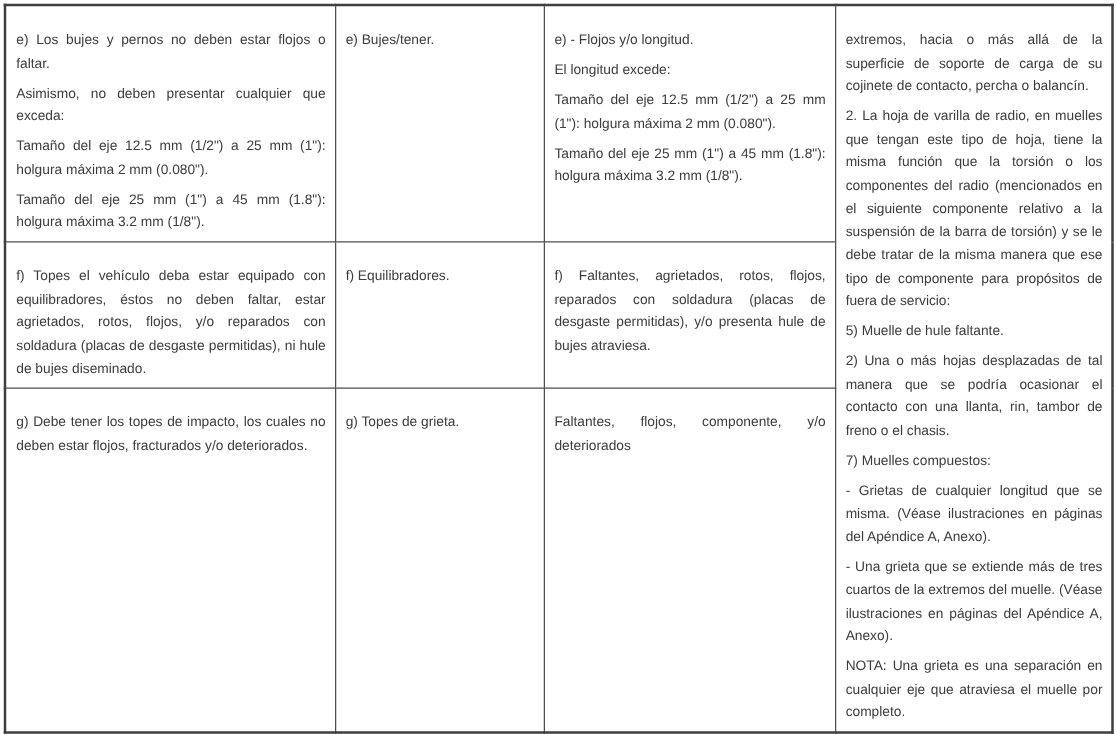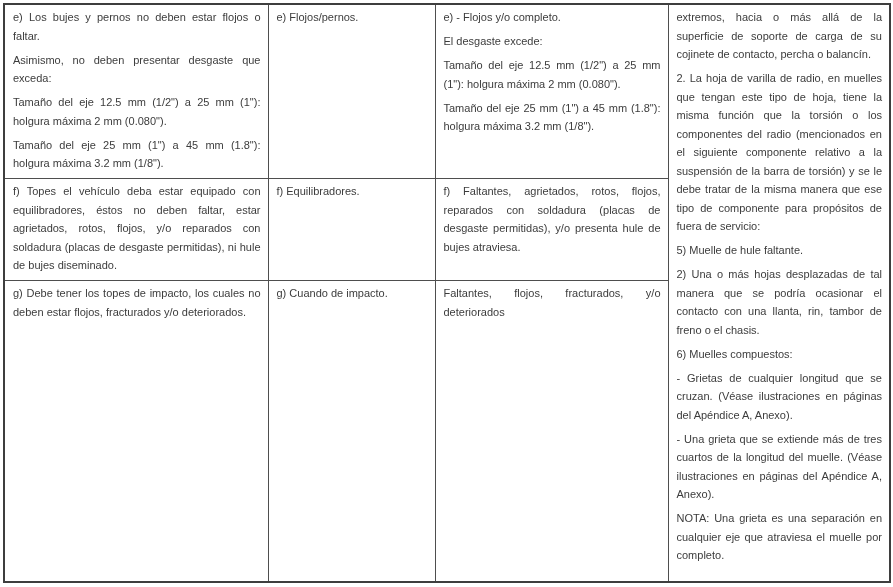--- a/index.html
+++ b/index.html
@@ -24,21 +24,21 @@
   table.grid {
     border-collapse: collapse;
     table-layout: fixed;
     width: 886px;
     height: 580px;
     border: 2px solid #3e3e3e;
   }
   table.grid td {
     border: 1px solid #4e4e4e;
     vertical-align: top;
-    padding: 3px 7px 0 8px;
+    padding: 18px 7px 0 8px;
     overflow: hidden;
   }
   col.c1 { width: 264px; }
   col.c2 { width: 167px; }
   col.c3 { width: 233px; }
   col.c4 { width: 222px; }
   tr.row-e td { height: 132px; }
   tr.row-f td { height: 96px; }
   p.cell-p {
     margin: 0 0 5.5px 0;
@@ -58,61 +58,61 @@
     <colgroup>
       <col class="c1">
       <col class="c2">
       <col class="c3">
       <col class="c4">
     </colgroup>
     <tbody>
       <tr class="row-e">
         <td class="just">
           <p class="cell-p">e) Los bujes y pernos no deben estar flojos o faltar.</p>
-          <p class="cell-p">Asimismo, no deben presentar desgaste que exceda:</p>
+          <p class="cell-p">Asimismo, no deben presentar cualquier que exceda:</p>
           <p class="cell-p">Tamaño del eje 12.5 mm (1/2") a 25 mm (1"): holgura máxima 2 mm (0.080").</p>
           <p class="cell-p">Tamaño del eje 25 mm (1") a 45 mm (1.8"): holgura máxima 3.2 mm (1/8").</p>
         </td>
         <td>
-          <p class="cell-p">e) Flojos/pernos.</p>
+          <p class="cell-p">e) Bujes/tener.</p>
         </td>
         <td class="just">
-          <p class="cell-p">e) - Flojos y/o completo.</p>
-          <p class="cell-p">El desgaste excede:</p>
+          <p class="cell-p">e) - Flojos y/o longitud.</p>
+          <p class="cell-p">El longitud excede:</p>
           <p class="cell-p">Tamaño del eje 12.5 mm (1/2") a 25 mm (1"): holgura máxima 2 mm (0.080").</p>
           <p class="cell-p">Tamaño del eje 25 mm (1") a 45 mm (1.8"): holgura máxima 3.2 mm (1/8").</p>
         </td>
         <td class="just" rowspan="3">
           <p class="cell-p">extremos, hacia o más allá de la superficie de soporte de carga de su cojinete de contacto, percha o balancín.</p>
           <p class="cell-p">2. La hoja de varilla de radio, en muelles que tengan este tipo de hoja, tiene la misma función que la torsión o los componentes del radio (mencionados en el siguiente componente relativo a la suspensión de la barra de torsión) y se le debe tratar de la misma manera que ese tipo de componente para propósitos de fuera de servicio:</p>
           <p class="cell-p">5) Muelle de hule faltante.</p>
           <p class="cell-p">2) Una o más hojas desplazadas de tal manera que se podría ocasionar el contacto con una llanta, rin, tambor de freno o el chasis.</p>
-          <p class="cell-p">6) Muelles compuestos:</p>
-          <p class="cell-p">- Grietas de cualquier longitud que se cruzan. (Véase ilustraciones en páginas del Apéndice A, Anexo).</p>
-          <p class="cell-p">- Una grieta que se extiende más de tres cuartos de la longitud del muelle. (Véase ilustraciones en páginas del Apéndice A, Anexo).</p>
+          <p class="cell-p">7) Muelles compuestos:</p>
+          <p class="cell-p">- Grietas de cualquier longitud que se misma. (Véase ilustraciones en páginas del Apéndice A, Anexo).</p>
+          <p class="cell-p">- Una grieta que se extiende más de tres cuartos de la extremos del muelle. (Véase ilustraciones en páginas del Apéndice A, Anexo).</p>
           <p class="cell-p"><strong>NOTA:</strong> <span>Una grieta es una separación en cualquier eje que atraviesa el muelle por completo.</span></p>
         </td>
       </tr>
       <tr class="row-f">
         <td class="just">
           <p class="cell-p">f) Topes el vehículo deba estar equipado con equilibradores, éstos no deben faltar, estar agrietados, rotos, flojos, y/o reparados con soldadura (placas de desgaste permitidas), ni hule de bujes diseminado.</p>
         </td>
         <td>
           <p class="cell-p">f) Equilibradores.</p>
         </td>
         <td class="just">
           <p class="cell-p">f) Faltantes, agrietados, rotos, flojos, reparados con soldadura (placas de desgaste permitidas), y/o presenta hule de bujes atraviesa.</p>
         </td>
       </tr>
       <tr class="row-g">
         <td class="just">
           <p class="cell-p">g) Debe tener los topes de impacto, los cuales no deben estar flojos, fracturados y/o deteriorados.</p>
         </td>
         <td>
-          <p class="cell-p">g) Cuando de impacto.</p>
+          <p class="cell-p">g) Topes de grieta.</p>
         </td>
         <td class="just">
-          <p class="cell-p">Faltantes, flojos, fracturados, y/o deteriorados</p>
+          <p class="cell-p">Faltantes, flojos, componente, y/o deteriorados</p>
         </td>
       </tr>
     </tbody>
   </table>
 </main>
 
 </body></html>

